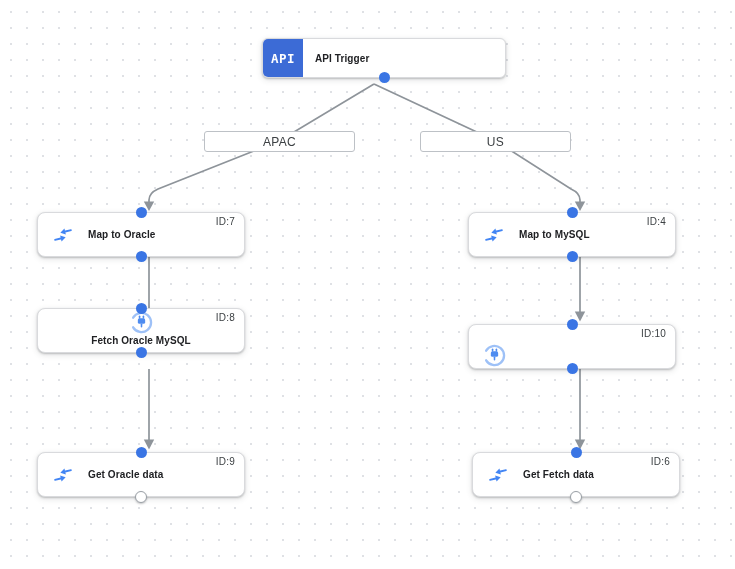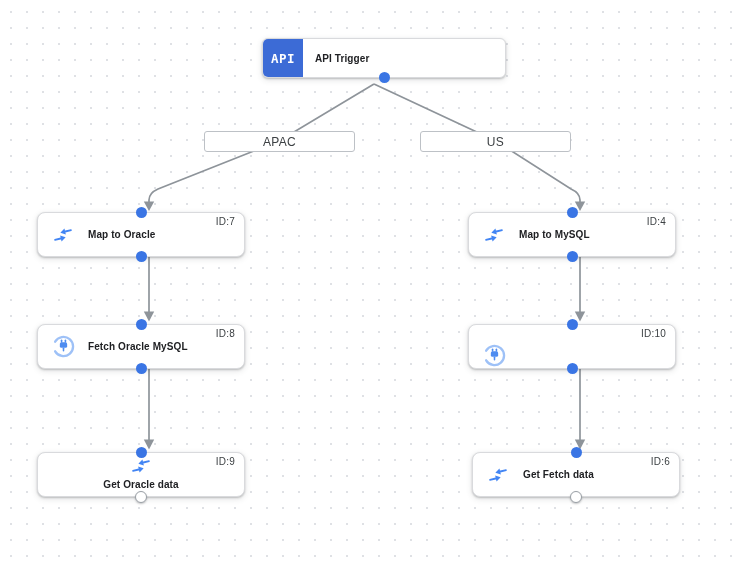--- a/index.html
+++ b/index.html
@@ -19,22 +19,22 @@
 
   .node {
     position:absolute; z-index:2; box-sizing:border-box;
     width:208px; height:45px;
     background:#fff; border:1px solid #d9dadd; border-radius:8px;
     box-shadow:0 1px 2px rgba(60,64,67,.28), 0 2px 6px rgba(60,64,67,.14);
     display:flex; align-items:center;
   }
   .node-trigger { left:262px; top:38px; height:40px; border-radius:6px; padding:0; overflow:visible; }
   .n-l1 { left:37px;  top:212px; }
-  .n-l2 { left:37px;  top:324px; }
-  .n-l3 { left:37px;  top:452px;flex-direction:column; }
+  .n-l2 { left:37px;  top:308px;flex-direction:column; }
+  .n-l3 { left:37px;  top:452px; }
   .n-r1 { left:468px; top:212px; }
   .n-r2 { left:468px; top:324px;align-items:flex-end; }
   .n-r3 { left:472px; top:452px; }
 
   .api-badge {
     width:40px; height:100%; flex:0 0 40px;
     background:#3c6bd6; border-radius:5px 0 0 5px;
     display:flex; align-items:center; justify-content:center;
     color:#fff; font-family:"DejaVu Sans Mono", monospace;
     font-weight:bold; font-size:12.5px; letter-spacing:0.5px;

